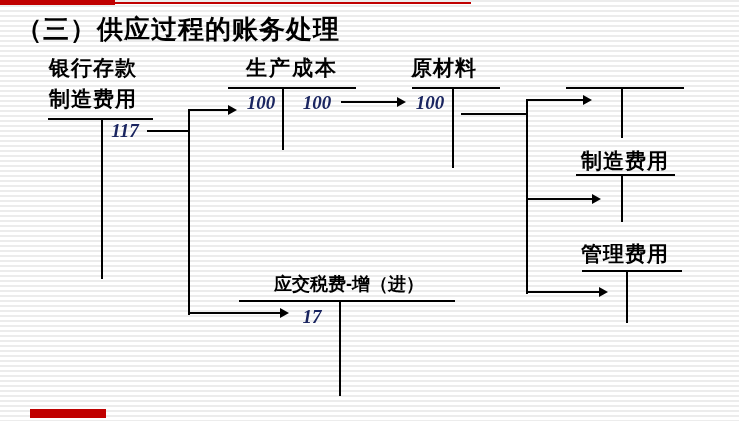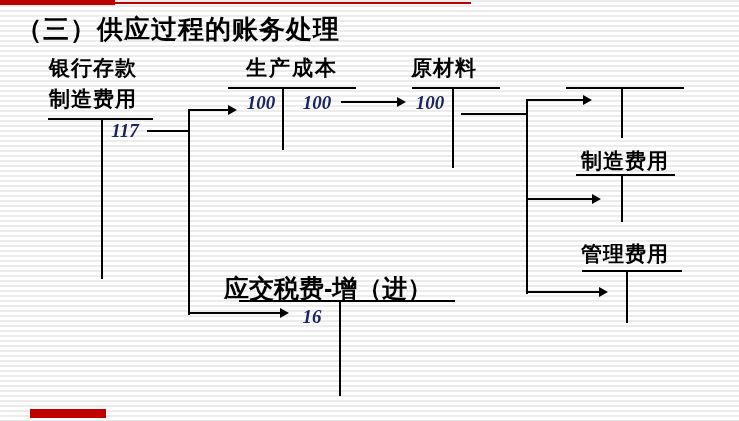--- a/index.html
+++ b/index.html
@@ -19,21 +19,21 @@
     font-size:26px;font-weight:bold;letter-spacing:1px;white-space:nowrap;
   }
   
   .acct-label{position:absolute;font-size:21px;font-weight:bold;text-align:center;white-space:nowrap;letter-spacing:1px;}
   .lbl-bank{left:28px;top:52px;width:130px;line-height:31px;}
   .lbl-purchase{left:222px;top:54px;width:140px;letter-spacing:2px;}
   .lbl-raw{left:384px;top:54px;width:120px;}
   .lbl-prod{left:565px;top:54px;width:120px;}
   .lbl-mfg{left:565px;top:147px;width:120px;}
   .lbl-admin{left:565px;top:240px;width:120px;}
-  .lbl-vat{left:224px;top:272px;width:202px;font-size:25px;letter-spacing:0;}
+  .lbl-vat{left:248px;top:272px;width:202px;font-size:18px;letter-spacing:0;}
   
   .amt{
     position:absolute;width:44px;text-align:center;
     font-family:"Liberation Serif","DejaVu Serif",serif;
     font-size:19px;font-weight:bold;color:#1a2560;font-style:italic;
   }
   .amt-117{left:103px;top:120px;}
   .amt-100-pd{left:239px;top:92px;}
   .amt-100-pc{left:295px;top:92px;}
   .amt-100-r{left:408px;top:92px;}
@@ -123,15 +123,15 @@
   <div class="vline s-mfg"></div>
 
   <div class="acct-label lbl-admin">管理费用</div>
   <div class="hline u-admin"></div>
   <div class="vline s-admin"></div>
 
   <div class="arrow a-vat"></div>
   <div class="acct-label lbl-vat">应交税费-增（进）</div>
   <div class="hline u-vat"></div>
   <div class="vline s-vat"></div>
-  <div class="amt amt-17">16</div>
+  <div class="amt amt-17">17</div>
 
 </div>
 
 </body></html>

